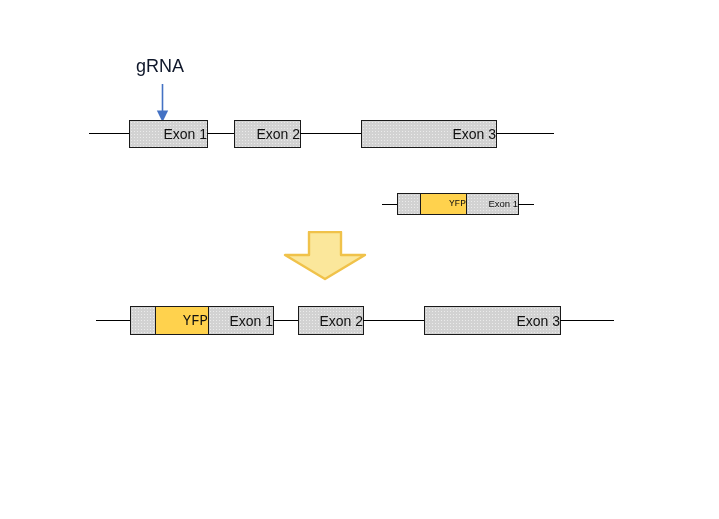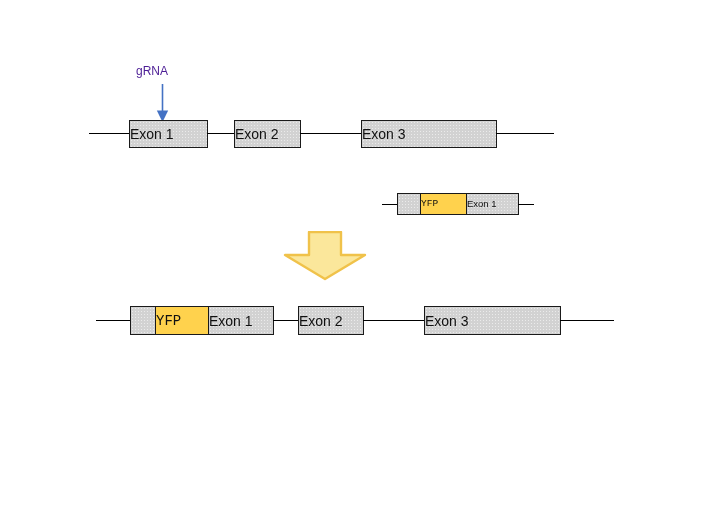--- a/index.html
+++ b/index.html
@@ -20,21 +20,21 @@
     background: #ffffff;
   }
 
   
   .seg {
     position: absolute;
     box-sizing: border-box;
     border: 1px solid #1a1a1a;
     display: flex;
     align-items: center;
-    justify-content: flex-start;
+    justify-content: flex-end;
     color: #111111;
     line-height: 1;
     white-space: nowrap;
   }
   .exon {
     background-color: #d2d2d2;
     background-image:
       radial-gradient(rgba(255,255,255,.55) .6px, transparent .7px),
       radial-gradient(rgba(0,0,0,.05) .6px, transparent .7px);
     background-size: 3px 3px, 4px 4px;
@@ -57,23 +57,23 @@
   .r2 { top: 193px; height: 22px; font-size: 9.5px; }
   .r2.backbone { border-top-width: 1.3px; }
 
   
   .r3 { top: 306px; height: 29px; font-size: 14px; }
 
   
   #grna-label {
     position: absolute;
     left: 136px;
-    top: 64px;
-    font-size: 12px;
-    color: #4c1d95;
+    top: 56px;
+    font-size: 18px;
+    color: #0f172a;
     white-space: nowrap;
   }
   #grna-arrow {
     position: absolute;
     left: 150px;
     top: 84px;
     width: 26px;
     height: 40px;
   }
 

